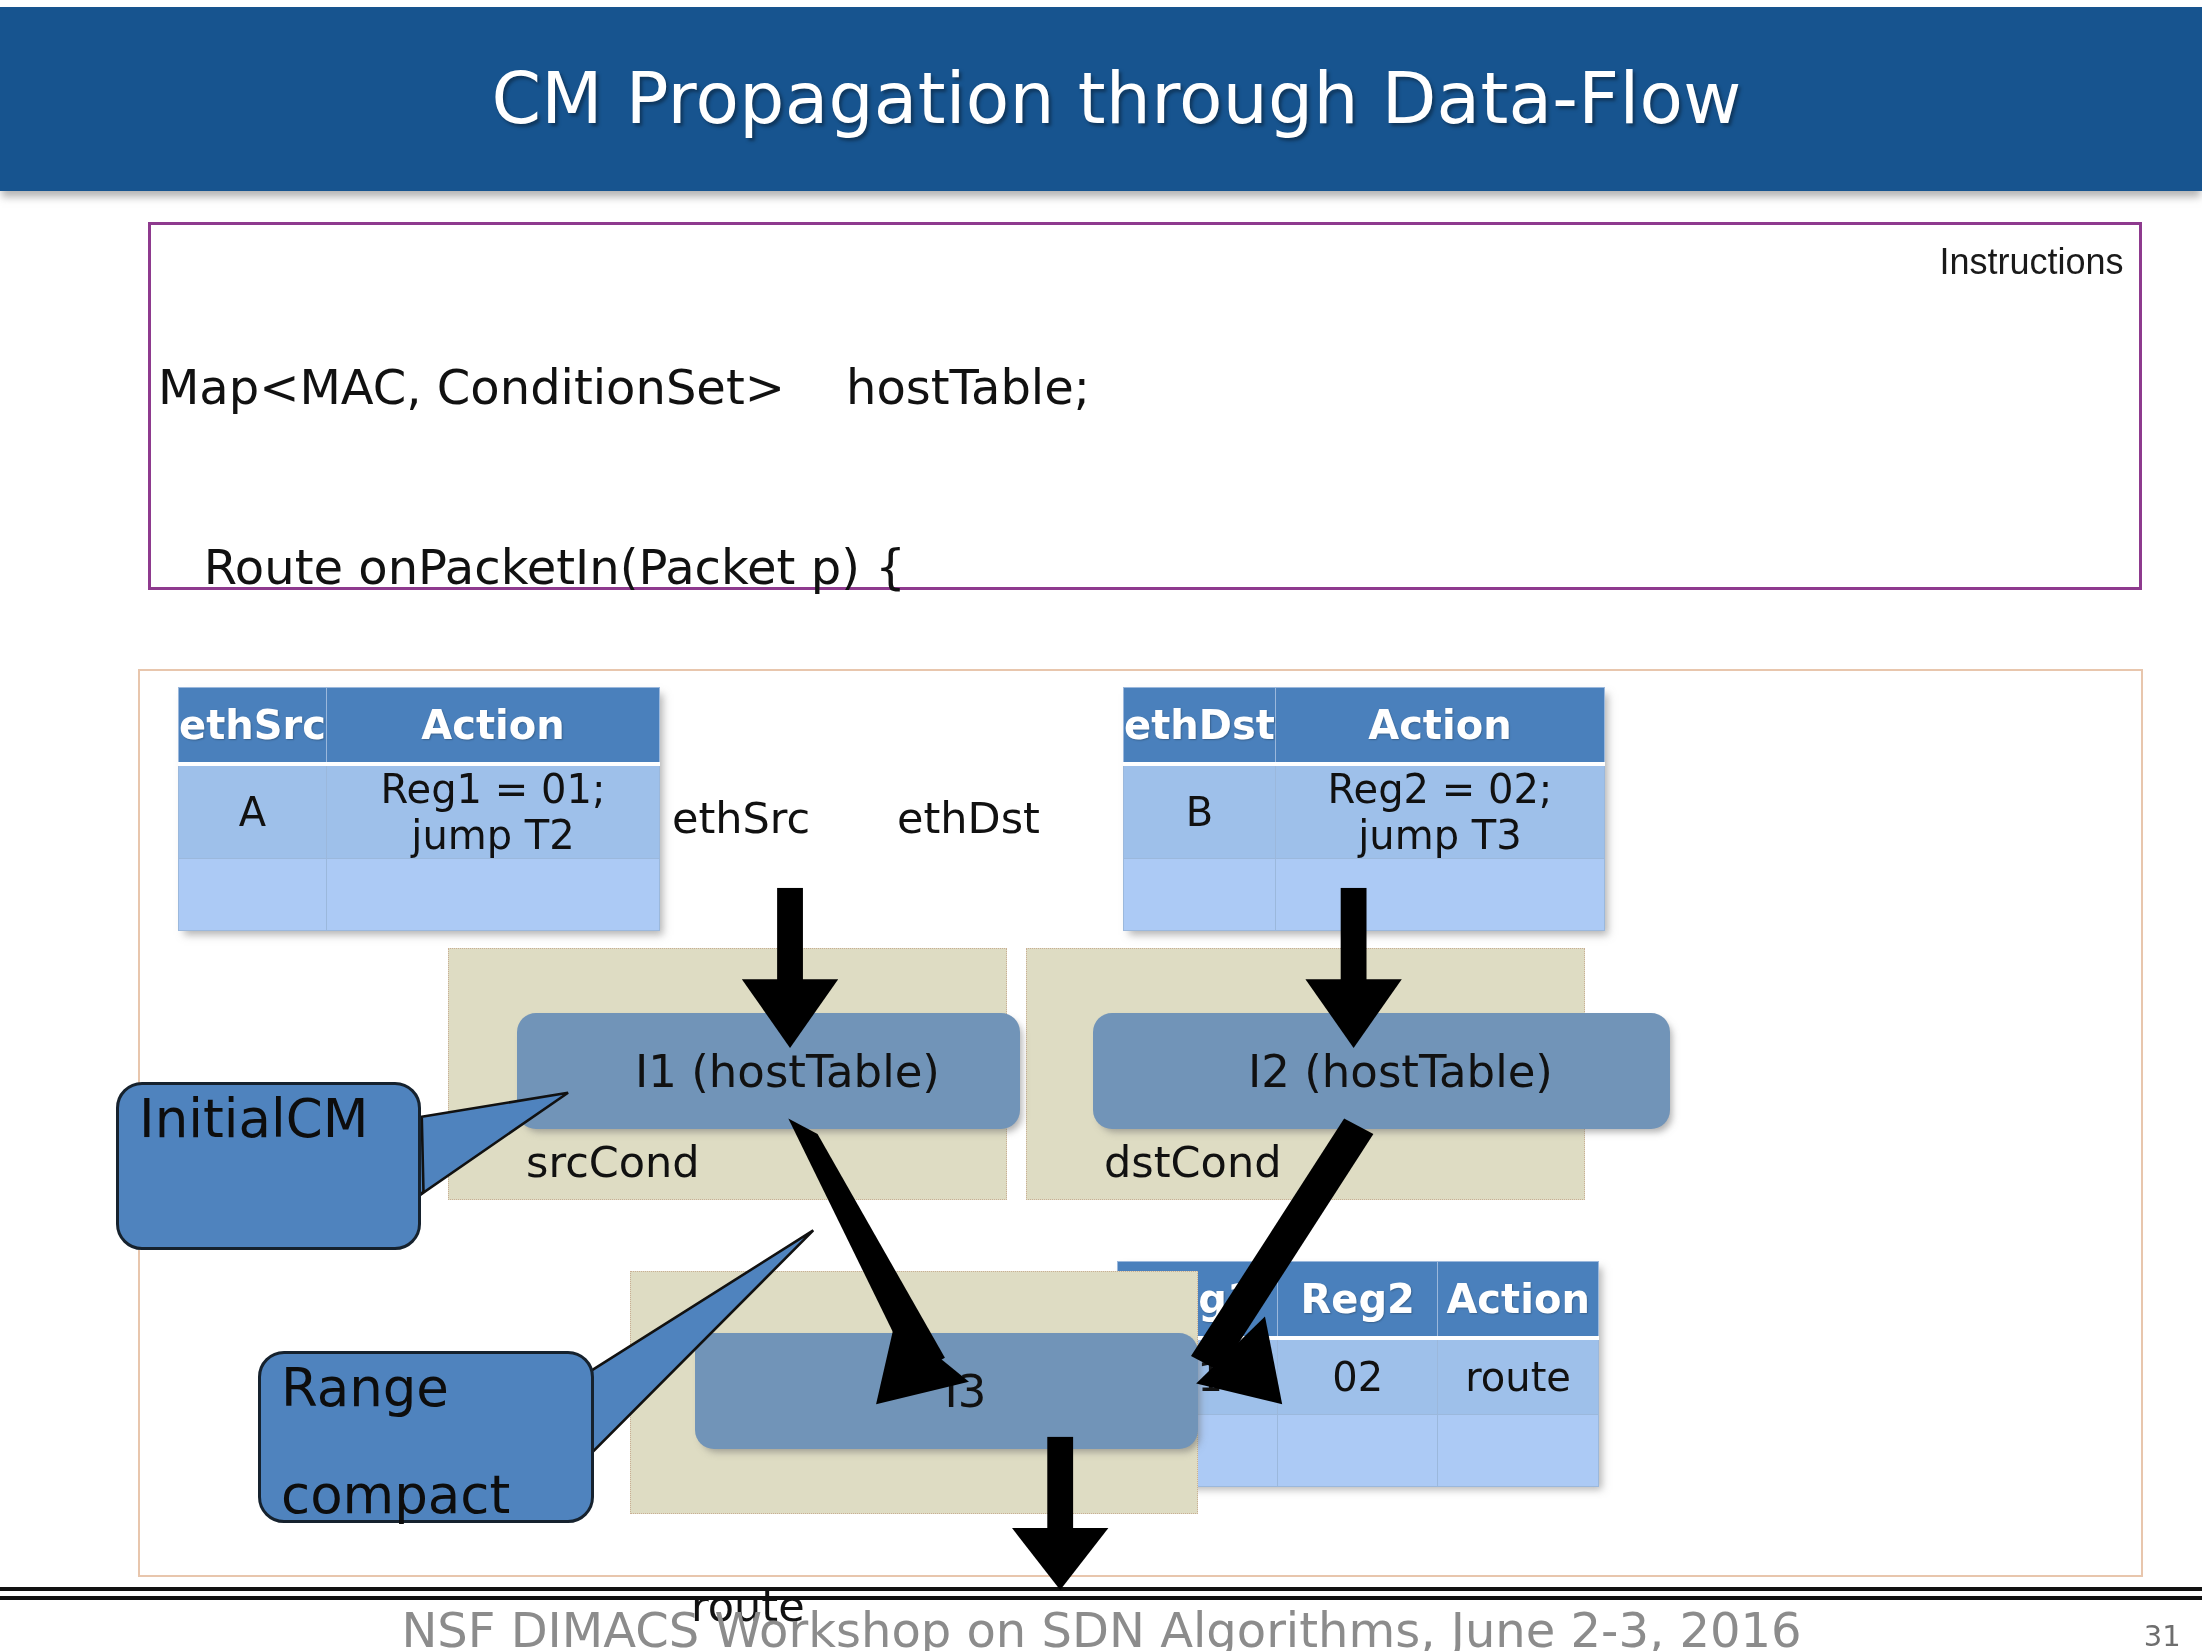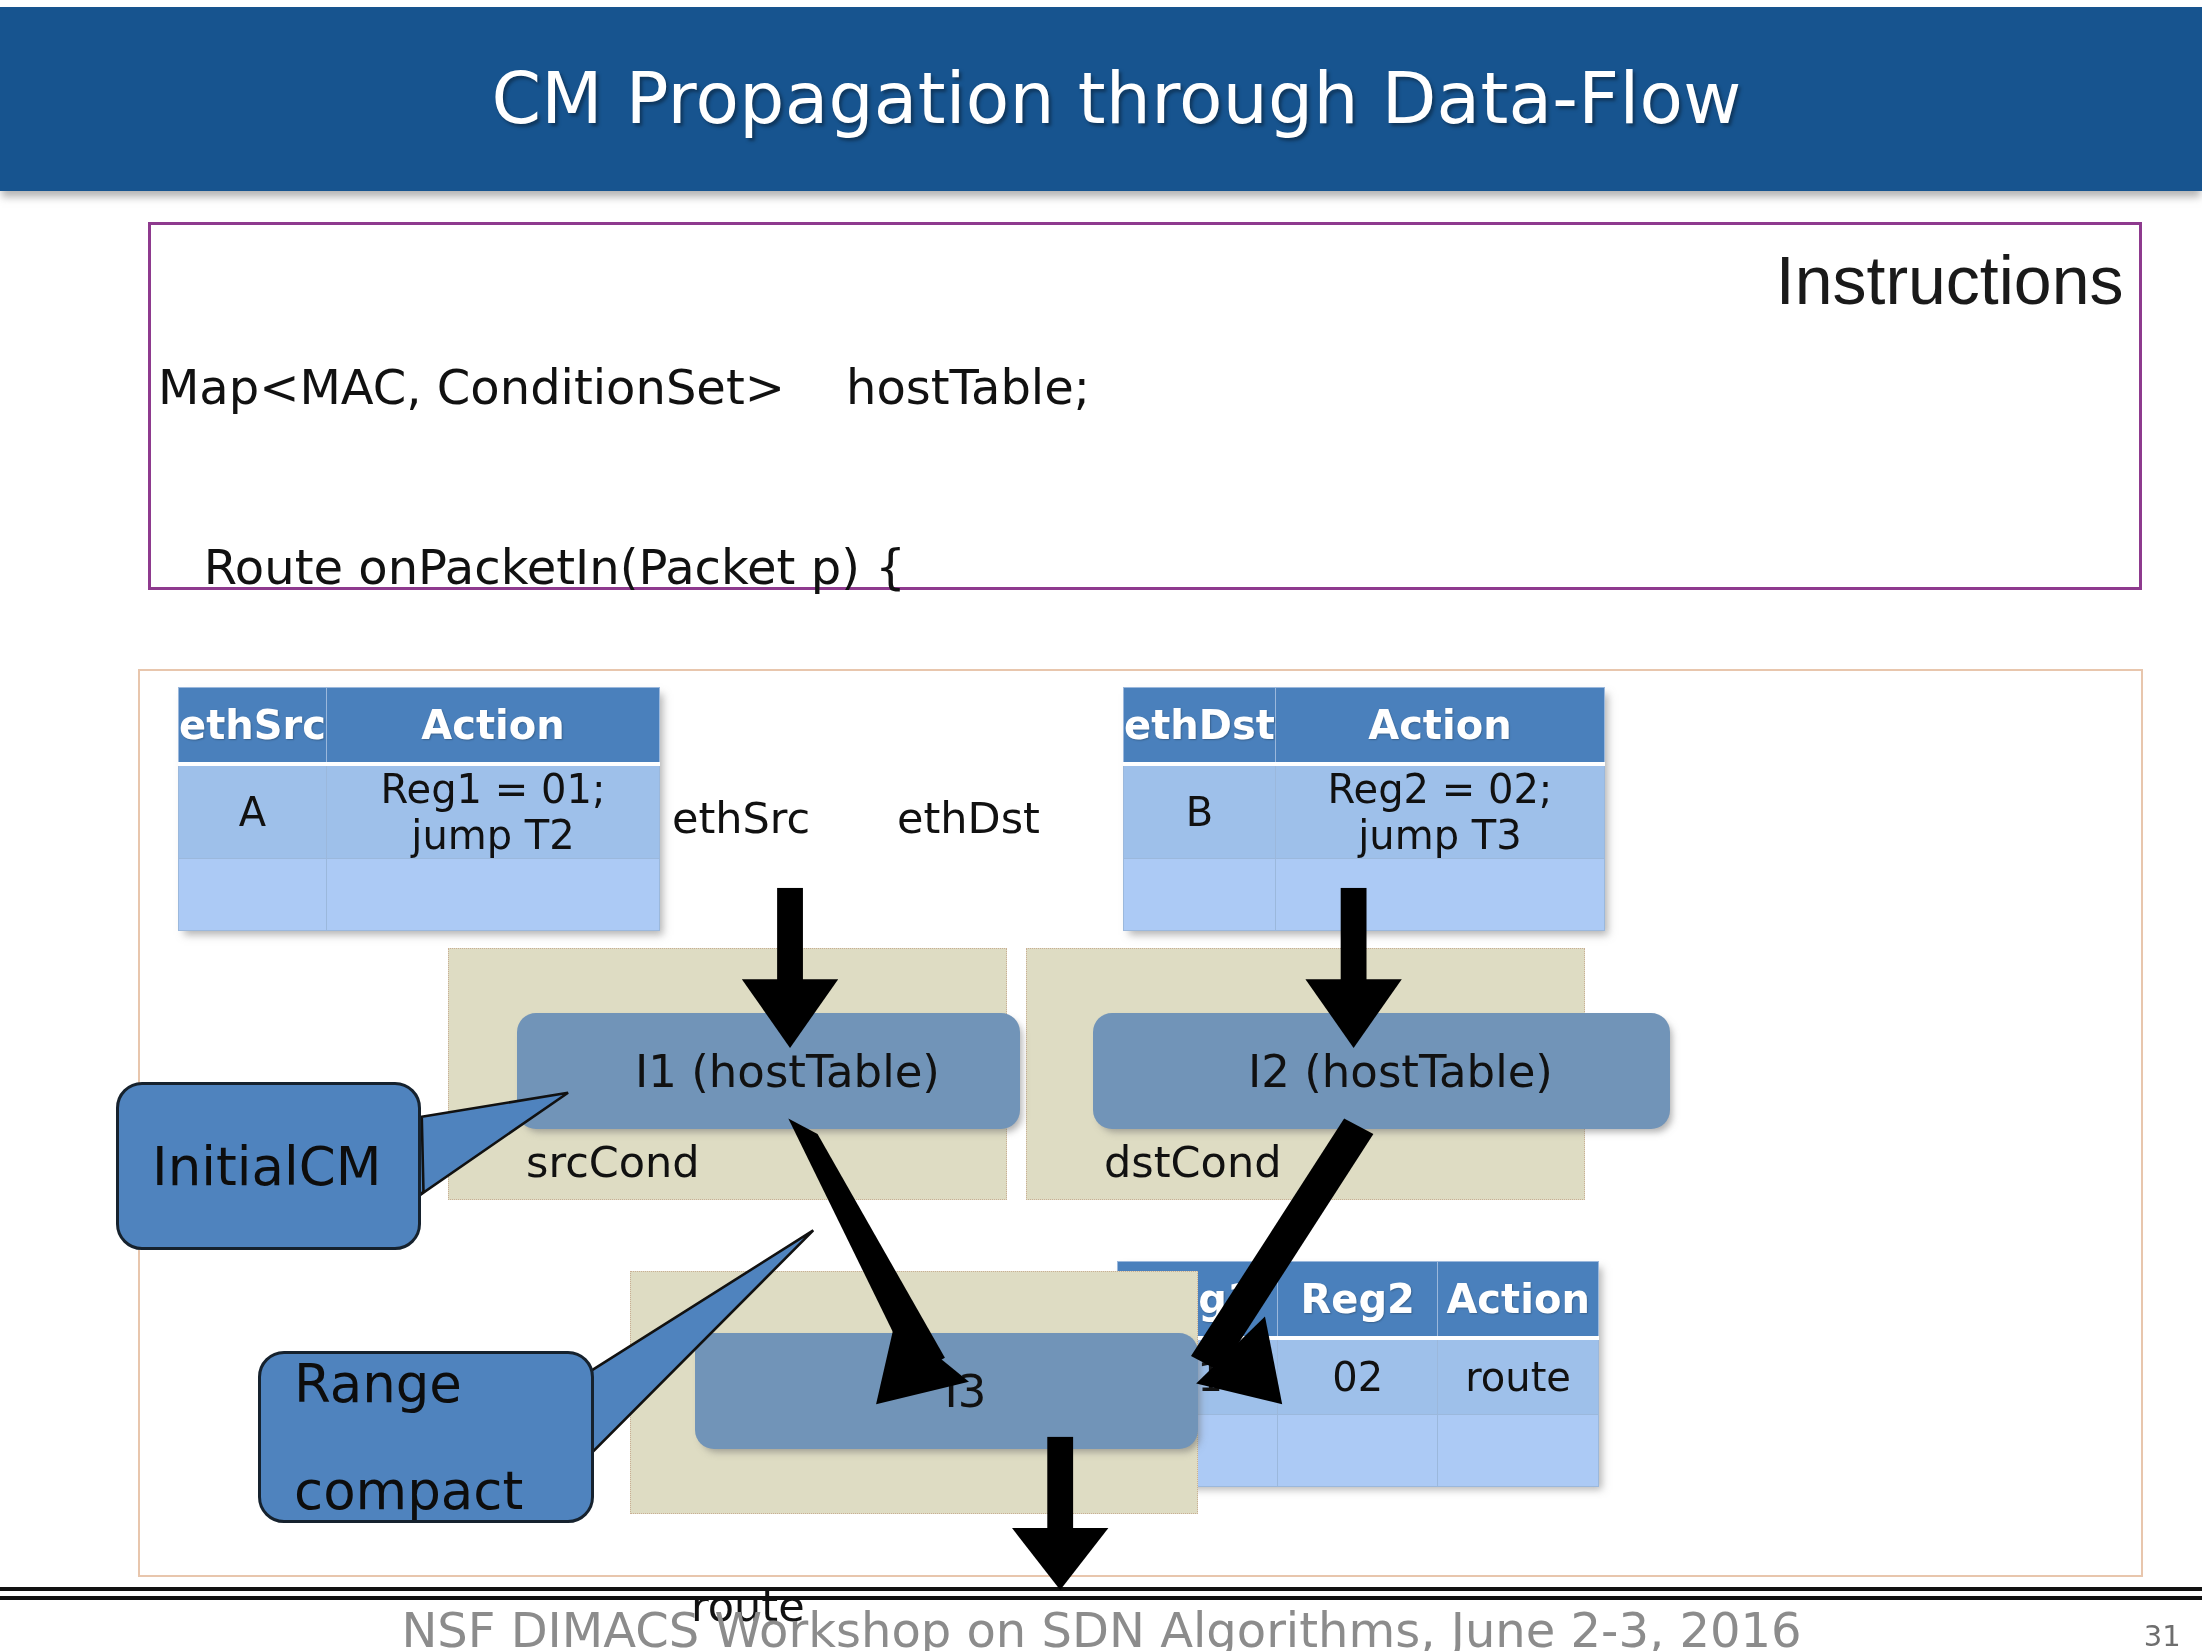--- a/index.html
+++ b/index.html
@@ -55,21 +55,21 @@
     width: 1994px;
     height: 368px;
     border: 3.4px solid #8E3A8E;
     background: #ffffff;
     box-sizing: border-box;
   }
   #instructions-label {
     position: absolute;
     right: 15.5px;
     top: 15.5px;
-    font-size: 68px;
+    font-size: 36px;
     color: #1a1a1a;
     font-family: "Liberation Sans", sans-serif;
   }
   #code-lines {
     position: absolute;
     left: 6.9px;
     top: 12px;
     font-family: "DejaVu Sans", sans-serif;
     font-size: 48px;
     line-height: 60px;
@@ -177,25 +177,24 @@
   #lbl-srccond { left: 379px; top: 466px; margin-left: 7px; }
   #lbl-dstcond { left: 964px; top: 466px; }
   #lbl-route { left: 551px; top: 910px; }
   .callout-body {
     position: absolute;
     background: #4F83BE;
     border: 3.4px solid #16222E;
     border-radius: 26px;
     display: flex;
     flex-direction: column;
-    justify-content: center;
     color: #0d0d0d;
     font-size: 53px;
     line-height: 67px;
-    padding-left: 33px;
+    padding-left: 20px;
     box-sizing: border-box;
     font-family: "DejaVu Sans", sans-serif;
     z-index: 3;
   }
   #callout-initialcm { left: 116px; top: 1082px; width: 305px; height: 168px; }
   #callout-range     { left: 258px; top: 1351px; width: 336px; height: 172px; gap: 40px; }
 
   
   #tails-svg {
     position: absolute;

